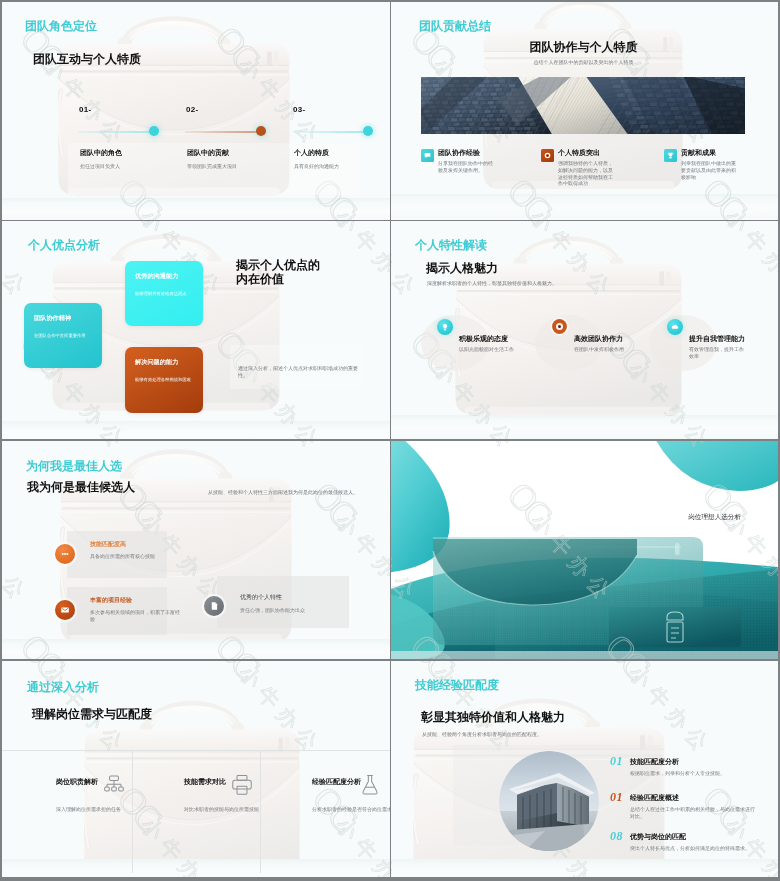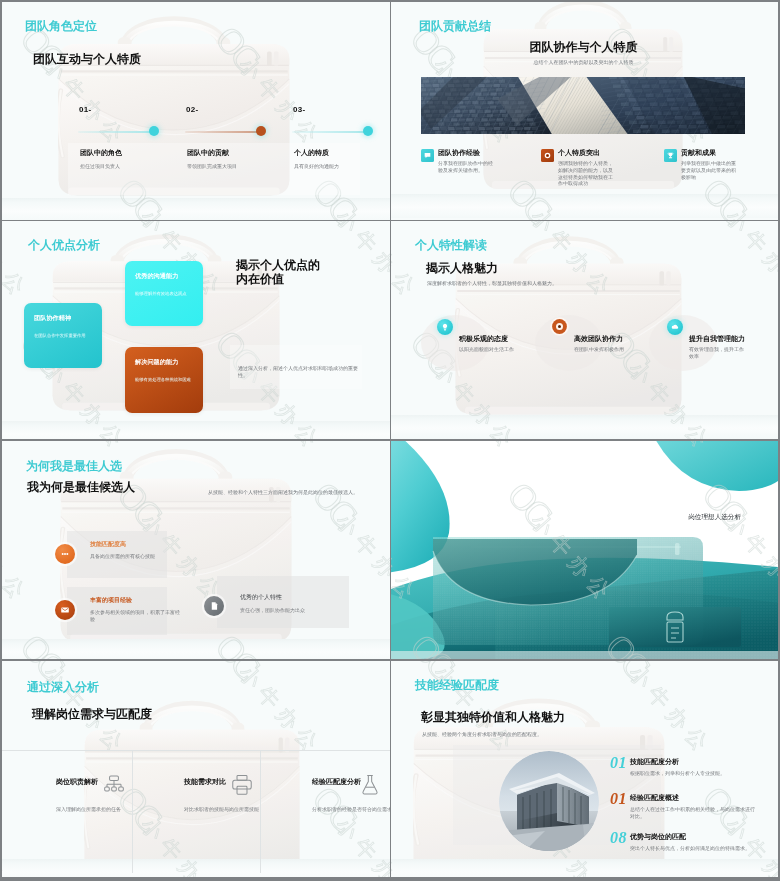--- a/index.html
+++ b/index.html
@@ -58,21 +58,21 @@
   .s6-pouch{position:absolute;}
   .s6-title{position:absolute;left:0;top:51px;width:350px;text-align:right;color:#111;font-weight:700;font-size:13px;letter-spacing:0;}
   .s6-sub{position:absolute;left:0;top:72px;width:350px;text-align:right;color:#2e3337;font-size:6.6px;letter-spacing:0;}
   
   .s7-grid{position:absolute;left:0;top:89px;width:100%;height:1px;background:#dfe3e4;}
   .s7-vline{position:absolute;top:89px;width:1px;height:123px;background:#dfe3e4;}
   .s7-ic{position:absolute;}
   
   .s8-panel{position:absolute;background:rgba(235,235,235,.4);}
   .s8-circle{position:absolute;border-radius:50%;overflow:hidden;}
-  .s8-num{position:absolute;font-style:italic;font-weight:700;font-size:16px;letter-spacing:.5px;font-family:"Liberation Serif",serif;}
+  .s8-num{position:absolute;font-style:italic;font-weight:700;font-size:12px;letter-spacing:.5px;font-family:"Liberation Serif",serif;}
 </style>
 </head>
 <body>
 
 <div class="page">
 
 <div class="slide c0 r0">
   <svg class="bag" style="left:56px;top:7px;opacity:1.0" width="232" height="189" viewBox="0 0 202 200" preserveAspectRatio="none">
  <defs>
   <linearGradient id="bBs1" x1="0.04" y1="0" x2="0.42" y2="1">

